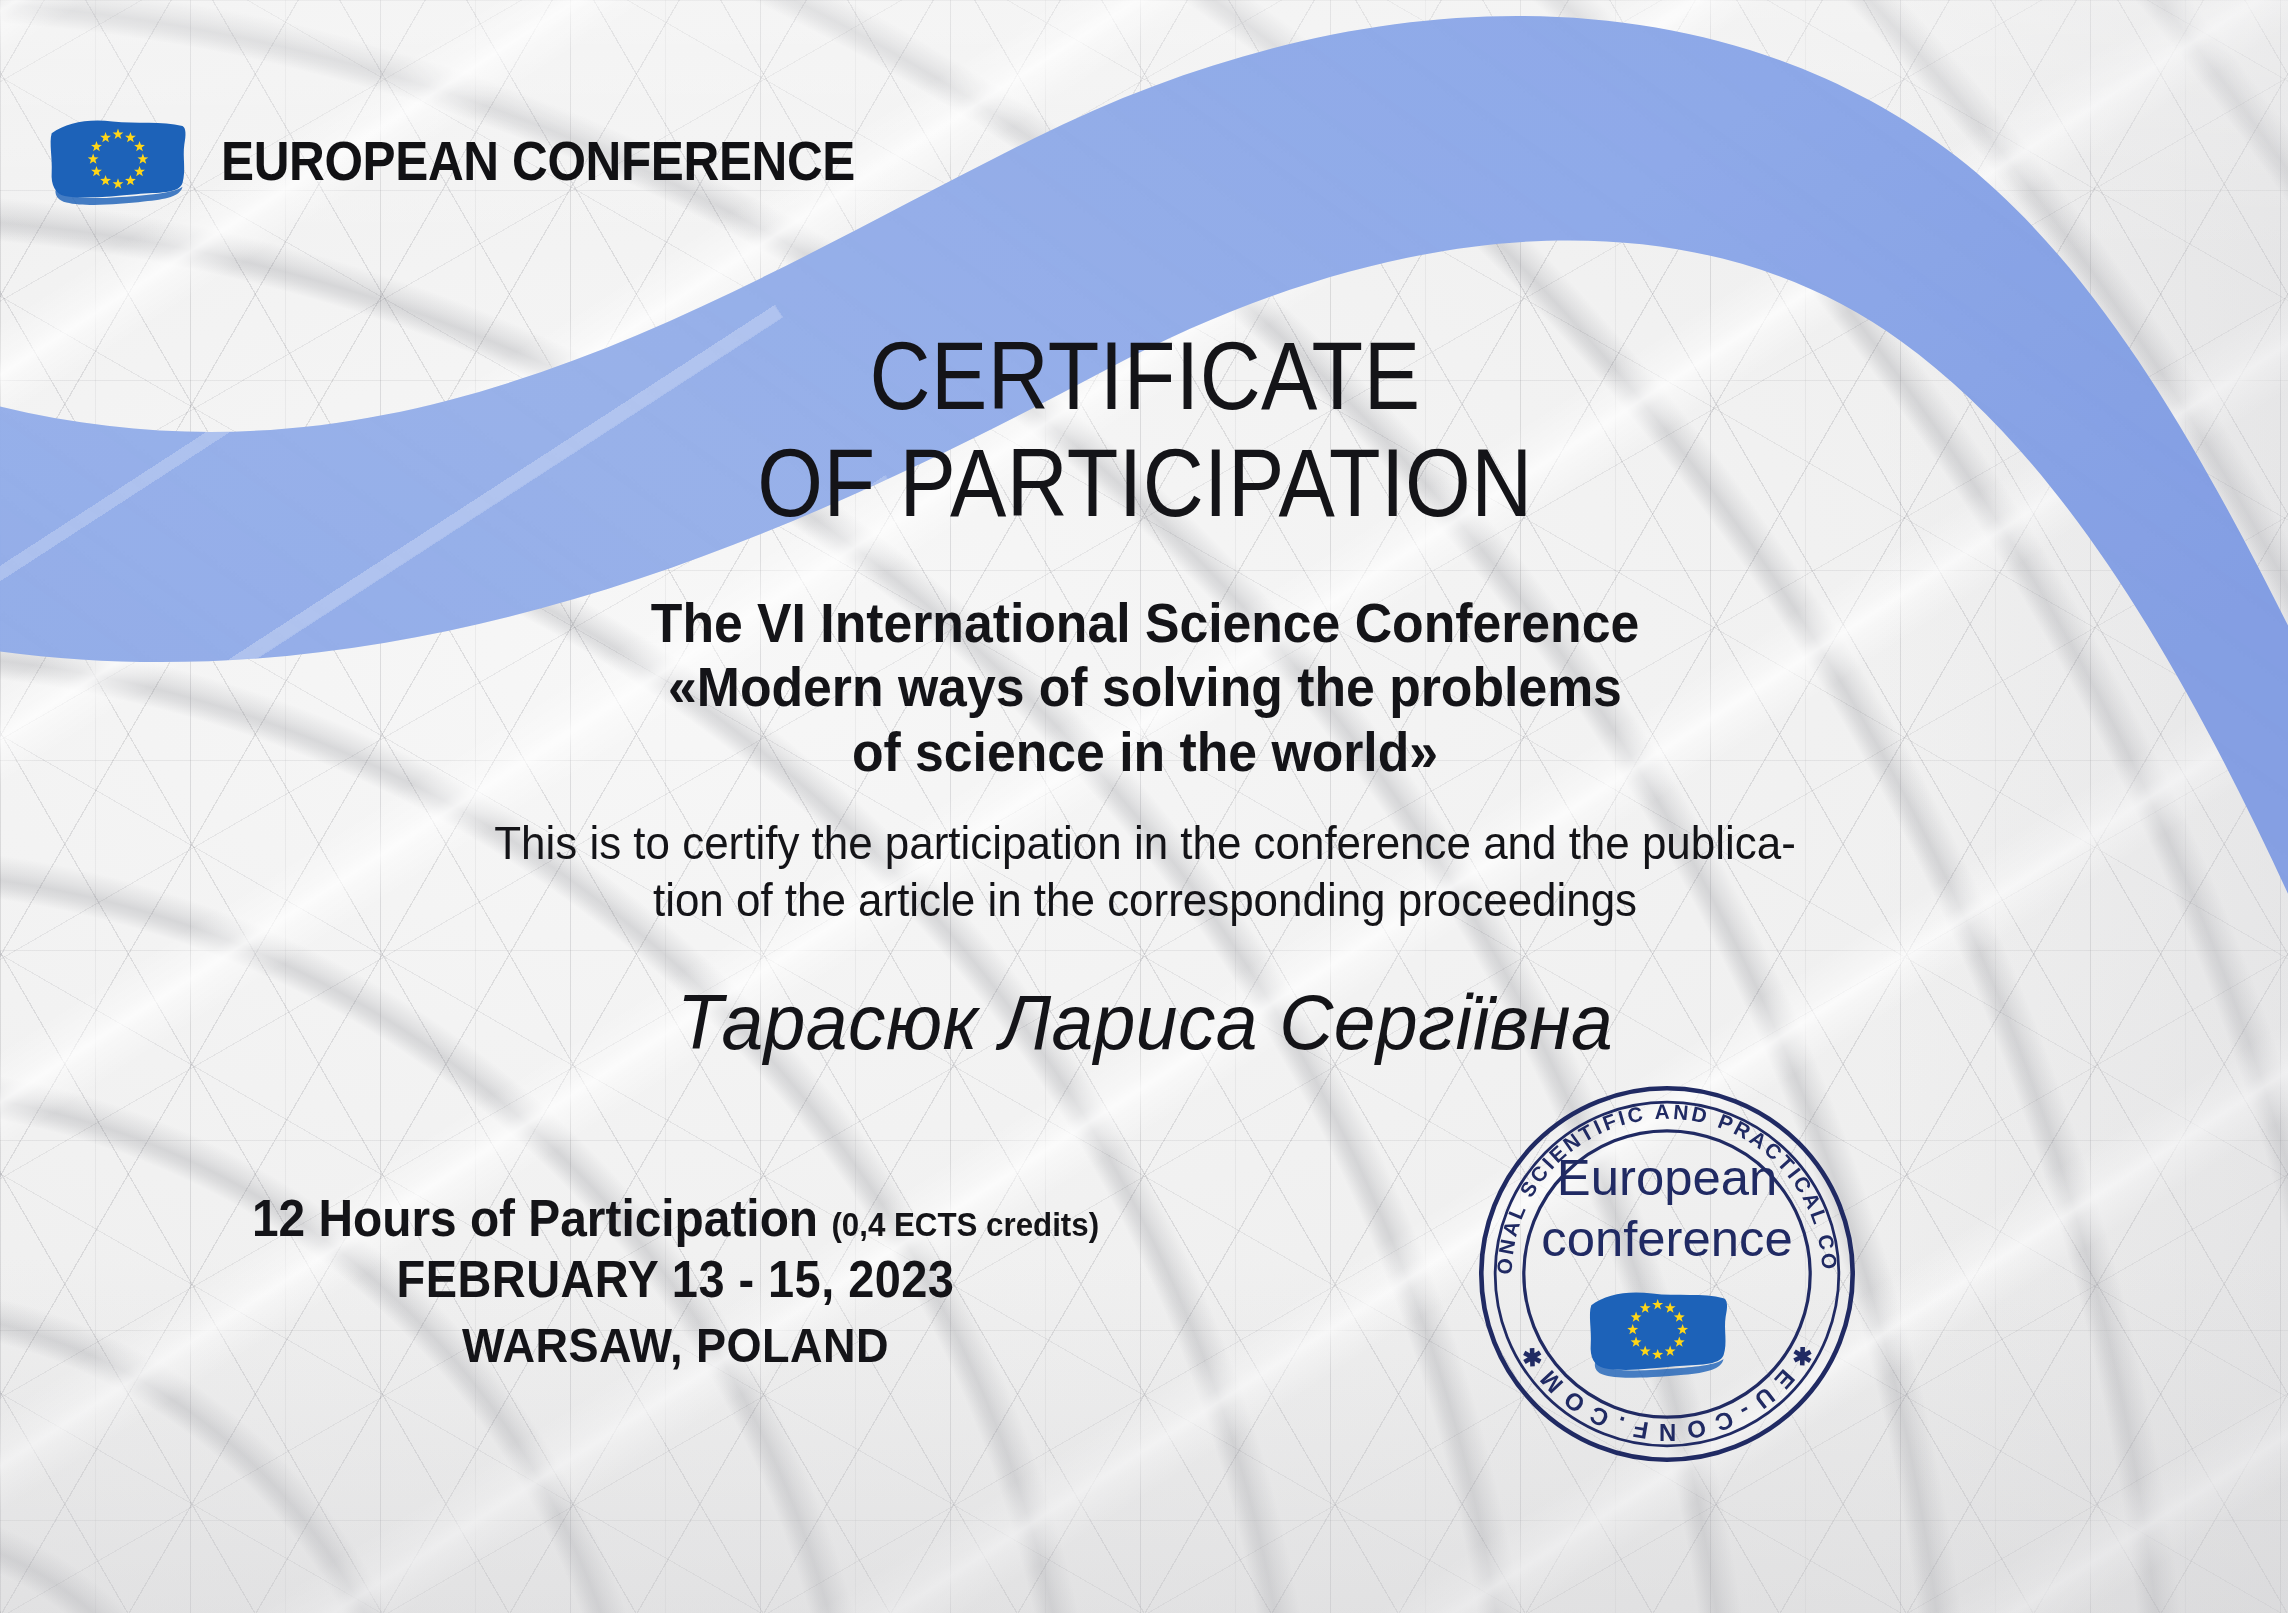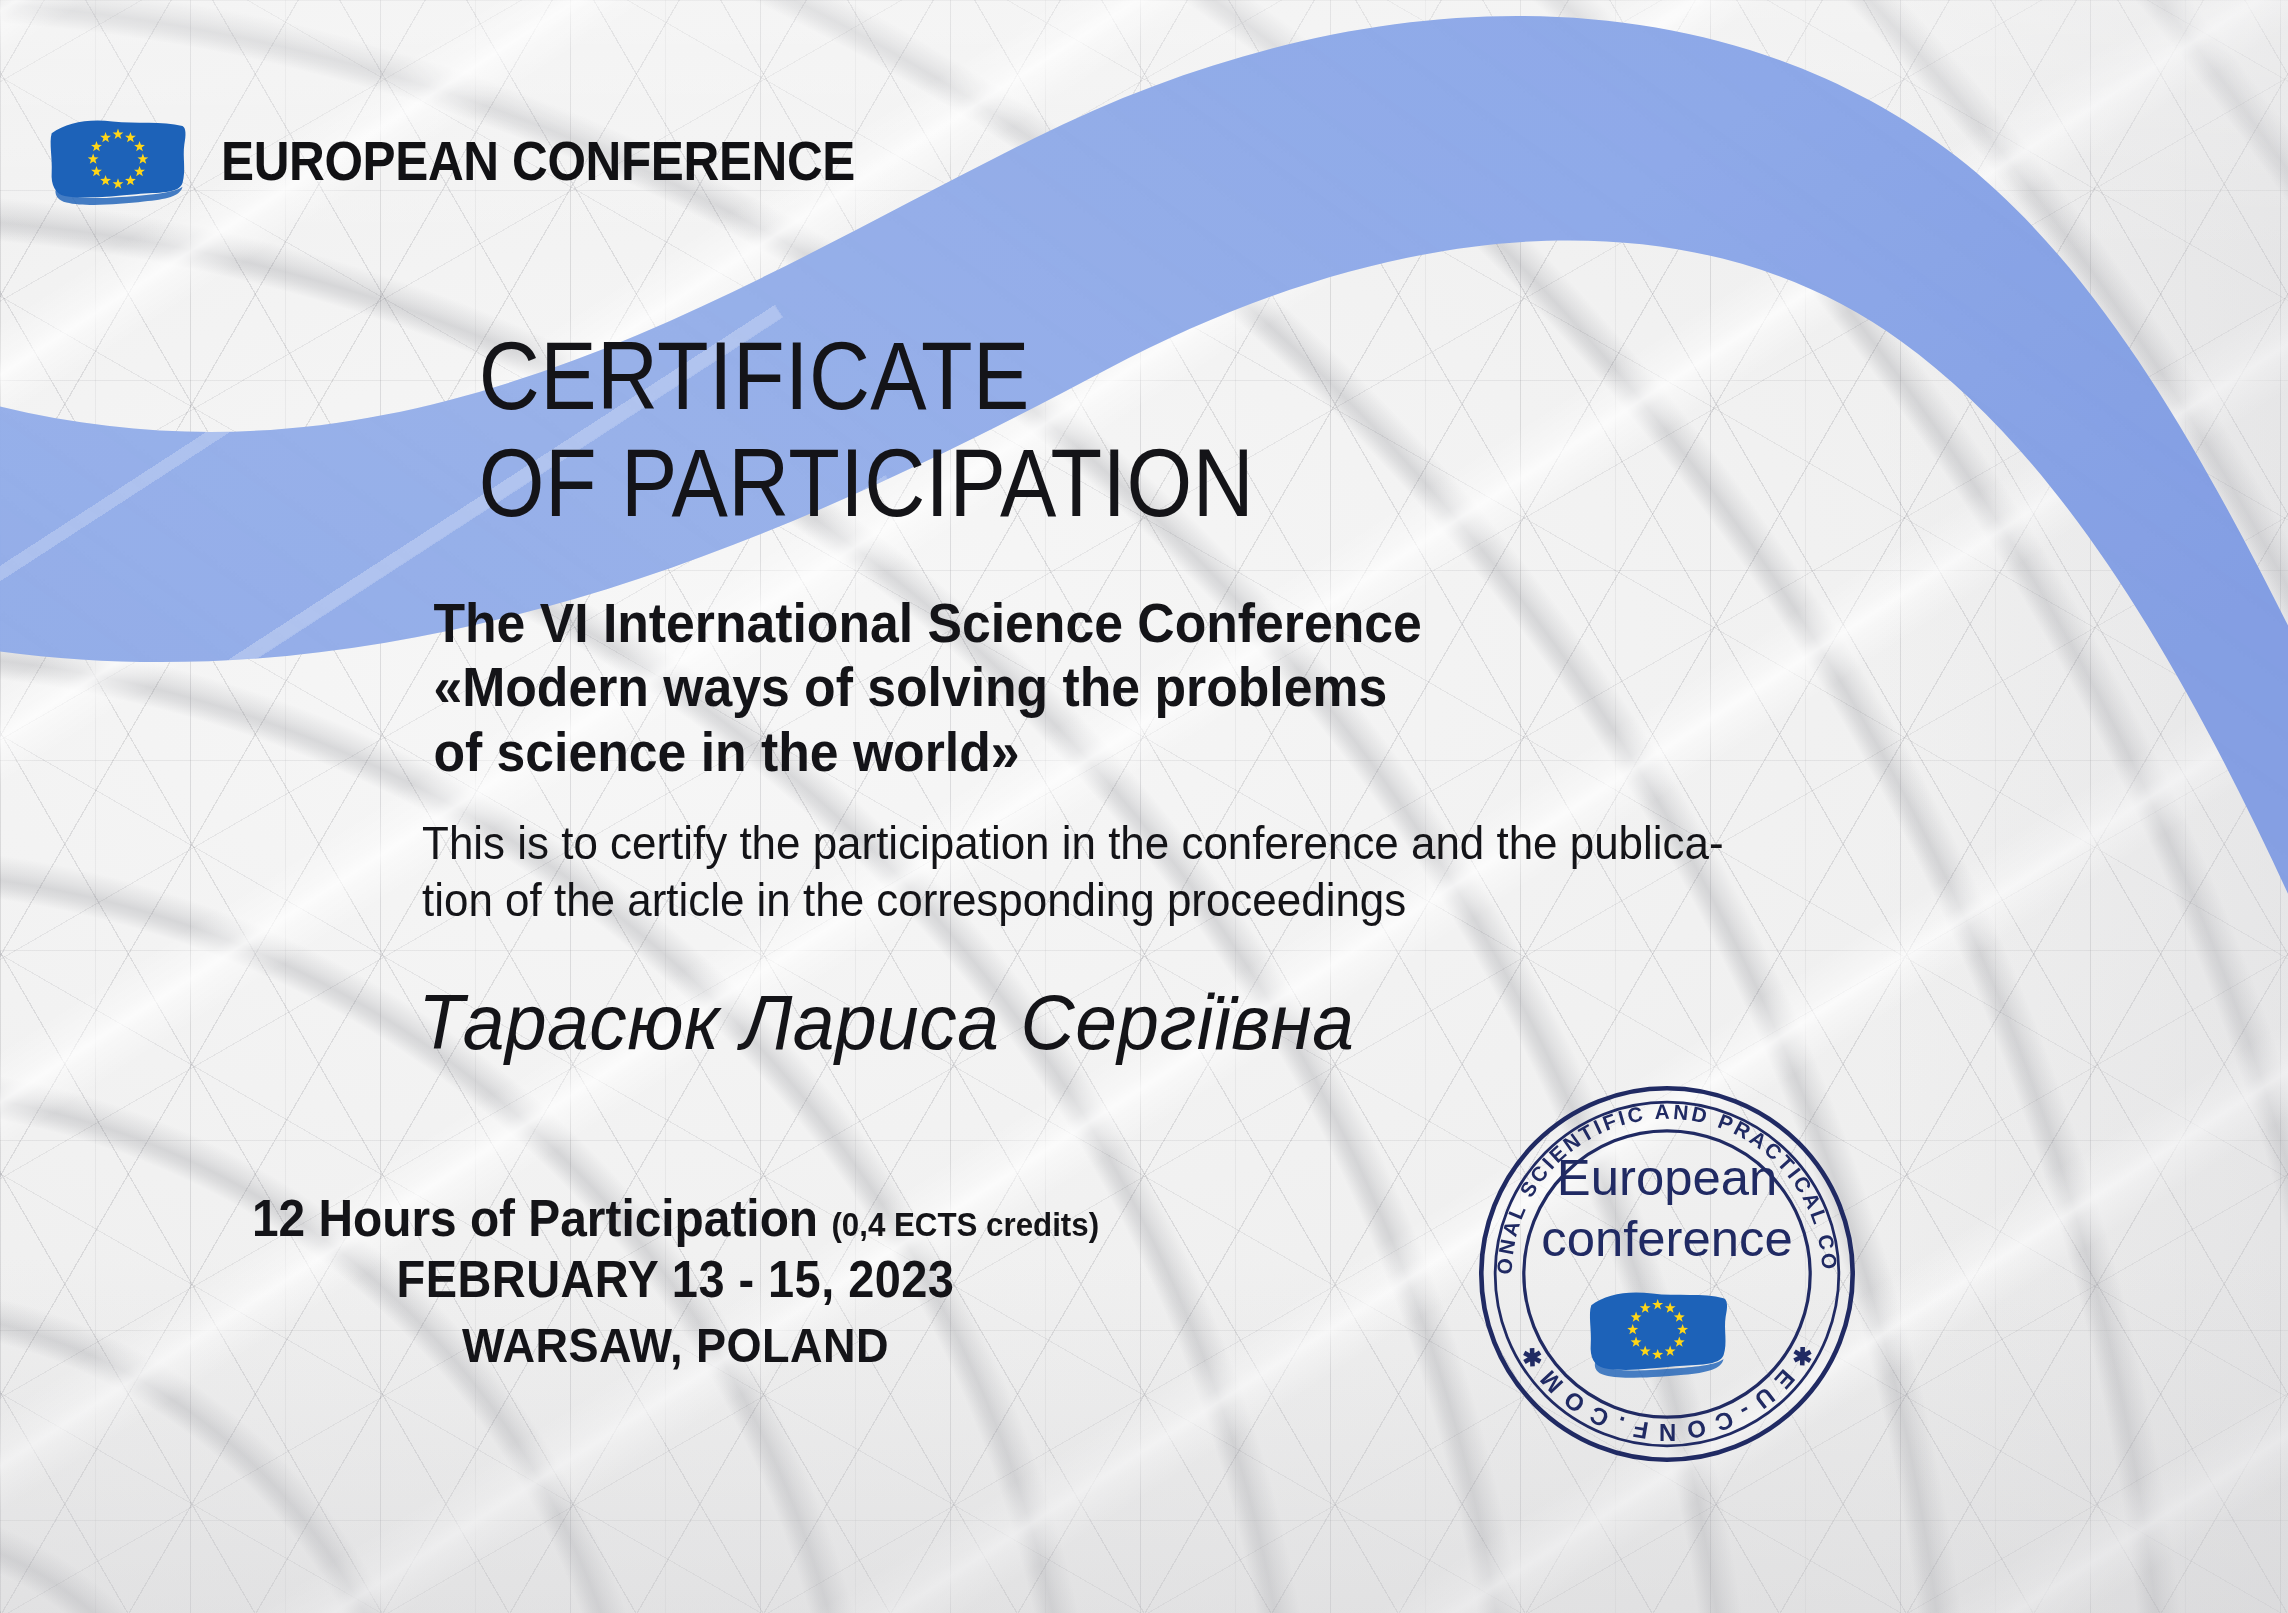--- a/index.html
+++ b/index.html
@@ -102,20 +102,21 @@
     transform-origin: left center;
     white-space: nowrap;
   }
 
   
   #body-block {
     position: absolute;
     left: 388px;
     top: 323px;
     width: 1514px;
+    text-align: center;
     color: #141418;
   }
   .title-line {
     font-size: 96px;
     font-weight: 400;
     line-height: 1.10;
     letter-spacing: 0.5px;
     transform: scaleX(.88);
     white-space: nowrap;
   }

